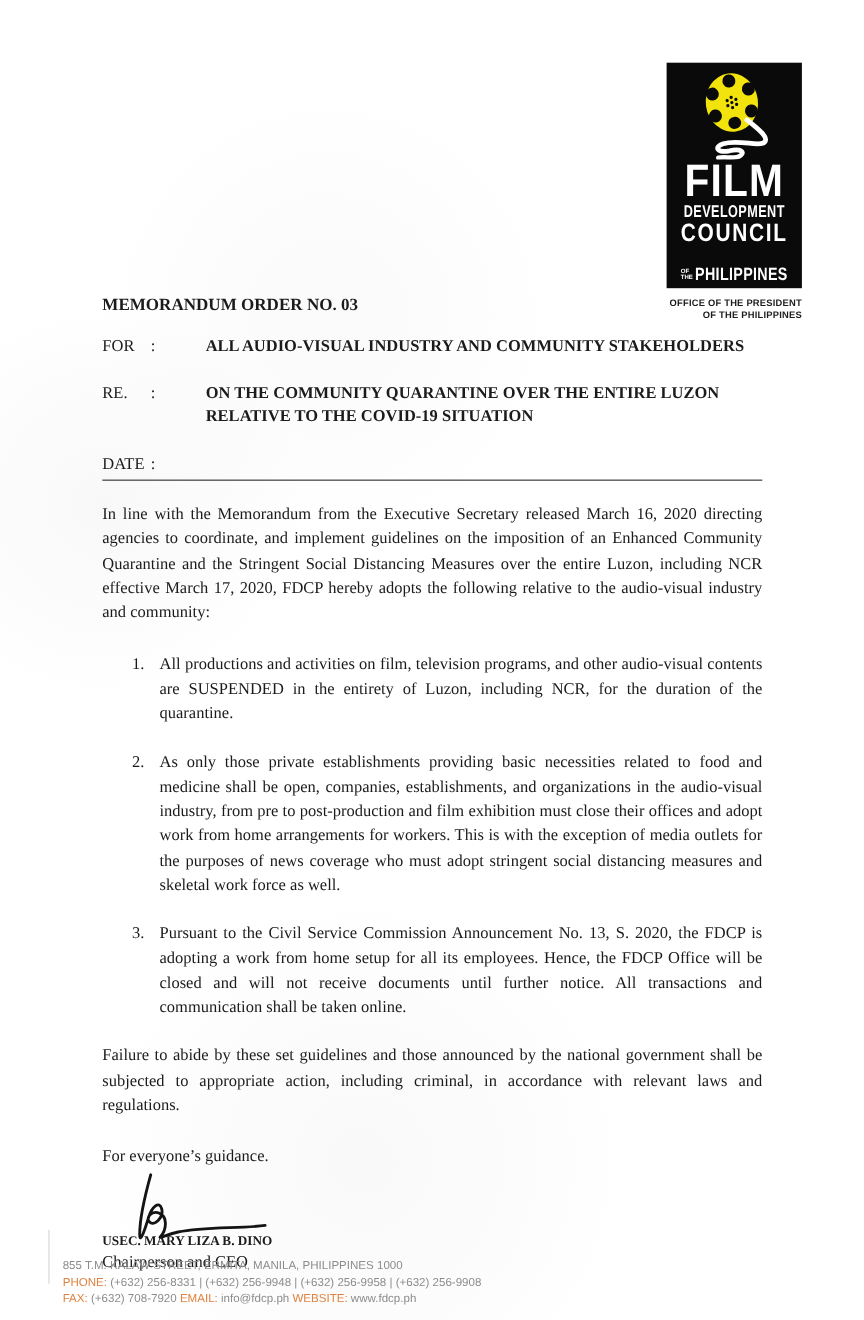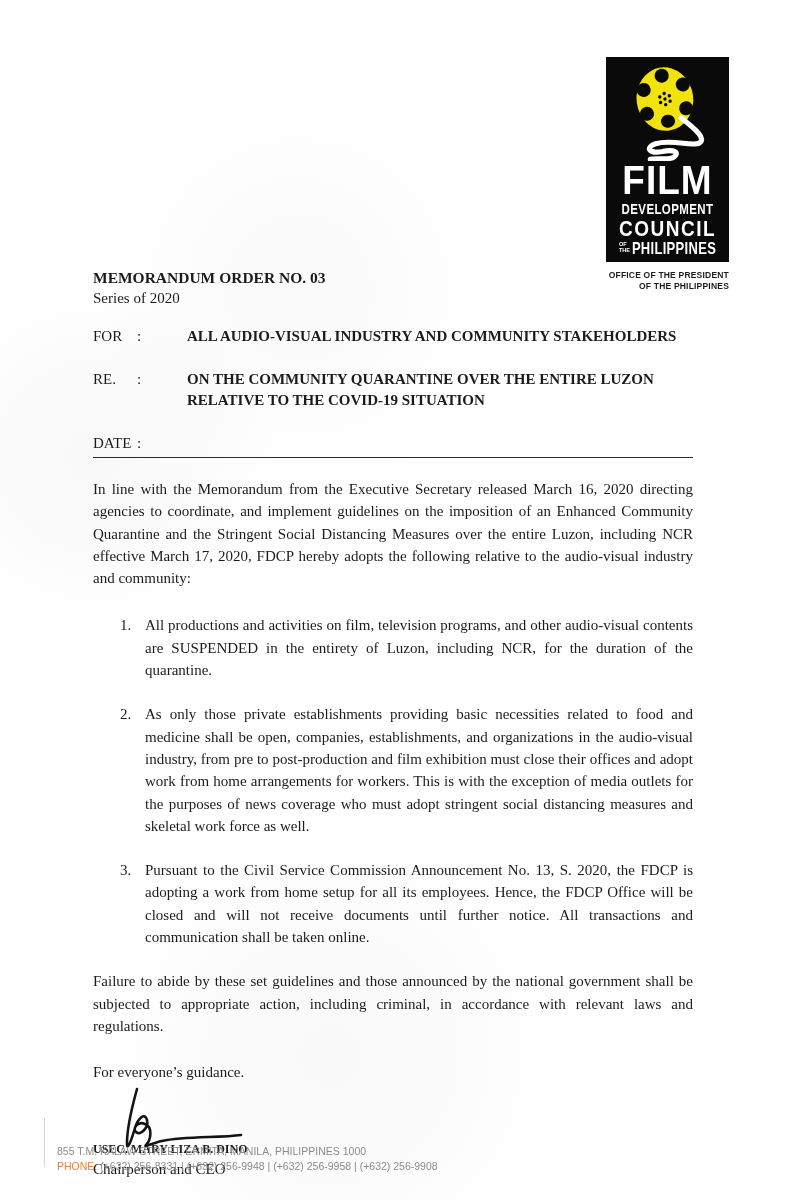--- a/index.html
+++ b/index.html
@@ -38,21 +38,21 @@
     transform: scaleY(1.12); line-height: 36px; margin-top: 2px;
   }
   .logo-dev {
     font-size: 11.5px; font-weight: 700; letter-spacing: 0.4px;
     transform: scaleY(1.35); line-height: 15px; margin-top: 3px; white-space: nowrap;
   }
   .logo-council {
     font-size: 19px; font-weight: 700; letter-spacing: 1.5px;
     transform: scaleY(1.2); line-height: 20px; margin-top: 2px;
   }
-  .logo-last { display: flex; align-items: flex-start; justify-content: center; margin-top: 2px; gap: 2px; }
+  .logo-last { display: flex; align-items: flex-end; justify-content: center; margin-top: 18px; gap: 2px; }
   .logo-ofthe { display: flex; flex-direction: column; font-size: 5.5px; font-weight: 700; line-height: 6px; text-align: left; }
   .logo-phil { font-size: 13px; font-weight: 700; letter-spacing: 0.3px; transform: scaleY(1.25); white-space: nowrap; }
   .office-lines {
     margin-top: 8px;
     font-family: "Liberation Sans", sans-serif;
     font-size: 8.5px; font-weight: 700; color: #1c1c1c;
     line-height: 11px; letter-spacing: 0.2px;
   }
 
   
@@ -130,21 +130,20 @@
       </div>
     </div>
     <div class="office-lines">
       <div>OFFICE OF THE PRESIDENT</div>
       <div>OF THE PHILIPPINES</div>
     </div>
   </div>
 
   <div class="content">
     <div class="order-no">MEMORANDUM ORDER NO. 03</div>
-    <div class="series">Series of 2020</div>
 
     <div class="meta-rows">
       <div class="meta-row">
         <span class="label">FOR</span>
         <span class="label">:</span>
         <span class="value">ALL AUDIO-VISUAL INDUSTRY AND COMMUNITY STAKEHOLDERS</span>
       </div>
       <div class="meta-row">
         <span class="label">RE.</span>
         <span class="label">:</span>
@@ -178,15 +177,23 @@
     </div>
   </div>
 
   <div class="footer-rule"></div>
   <div class="footer">
     <div>855 T.M. KALAW STREET, ERMITA, MANILA, PHILIPPINES 1000</div>
     <div>
       <span class="lbl">PHONE:</span>
       <span>(+632) 256-8331 | (+632) 256-9948 | (+632) 256-9958 | (+632) 256-9908</span>
     </div>
+    <div>
+      <span class="lbl">FAX:</span>
+      <span>(+632) 708-7920</span>
+      <span class="lbl">EMAIL:</span>
+      <span>info@fdcp.ph</span>
+      <span class="lbl">WEBSITE:</span>
+      <span>www.fdcp.ph</span>
+    </div>
   </div>
 
 </div>
 
 </body></html>

